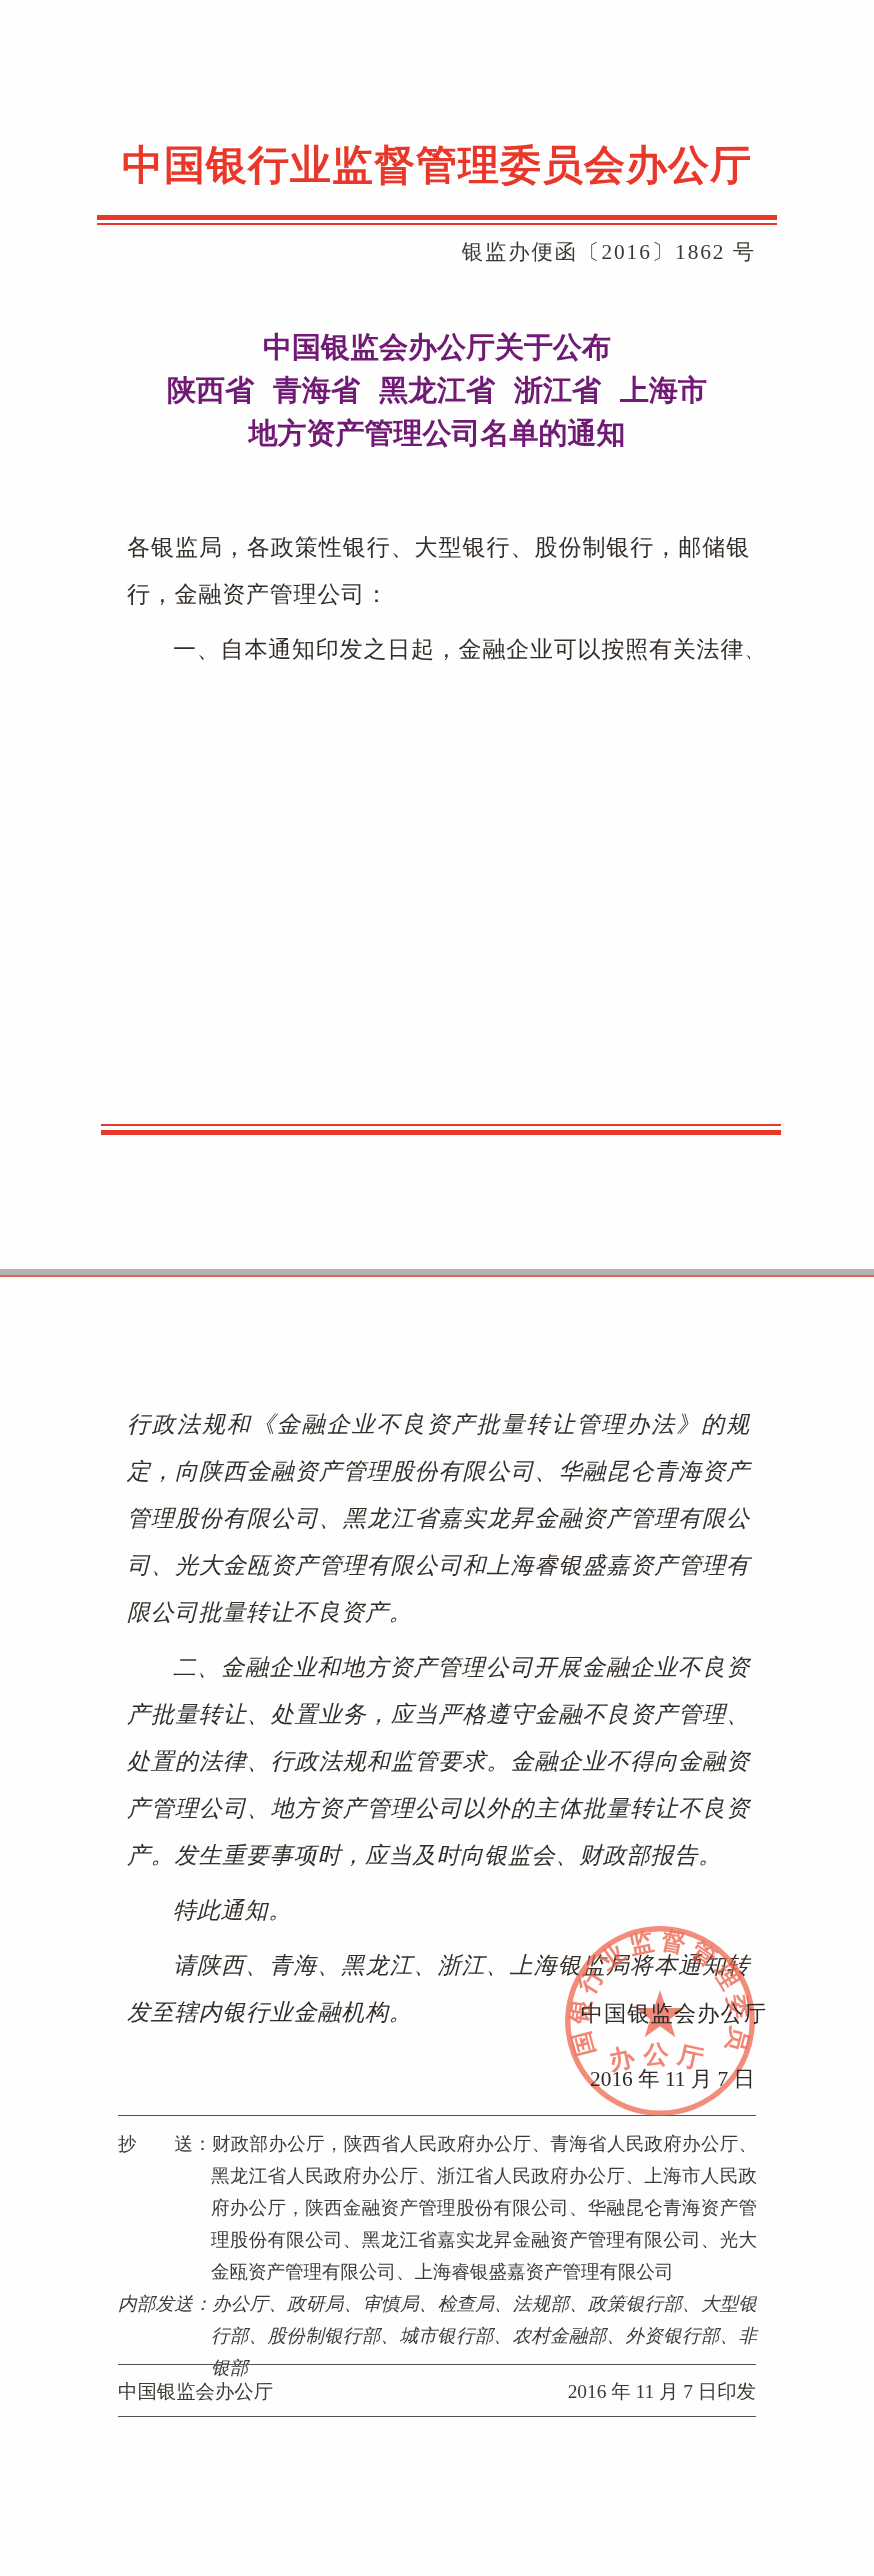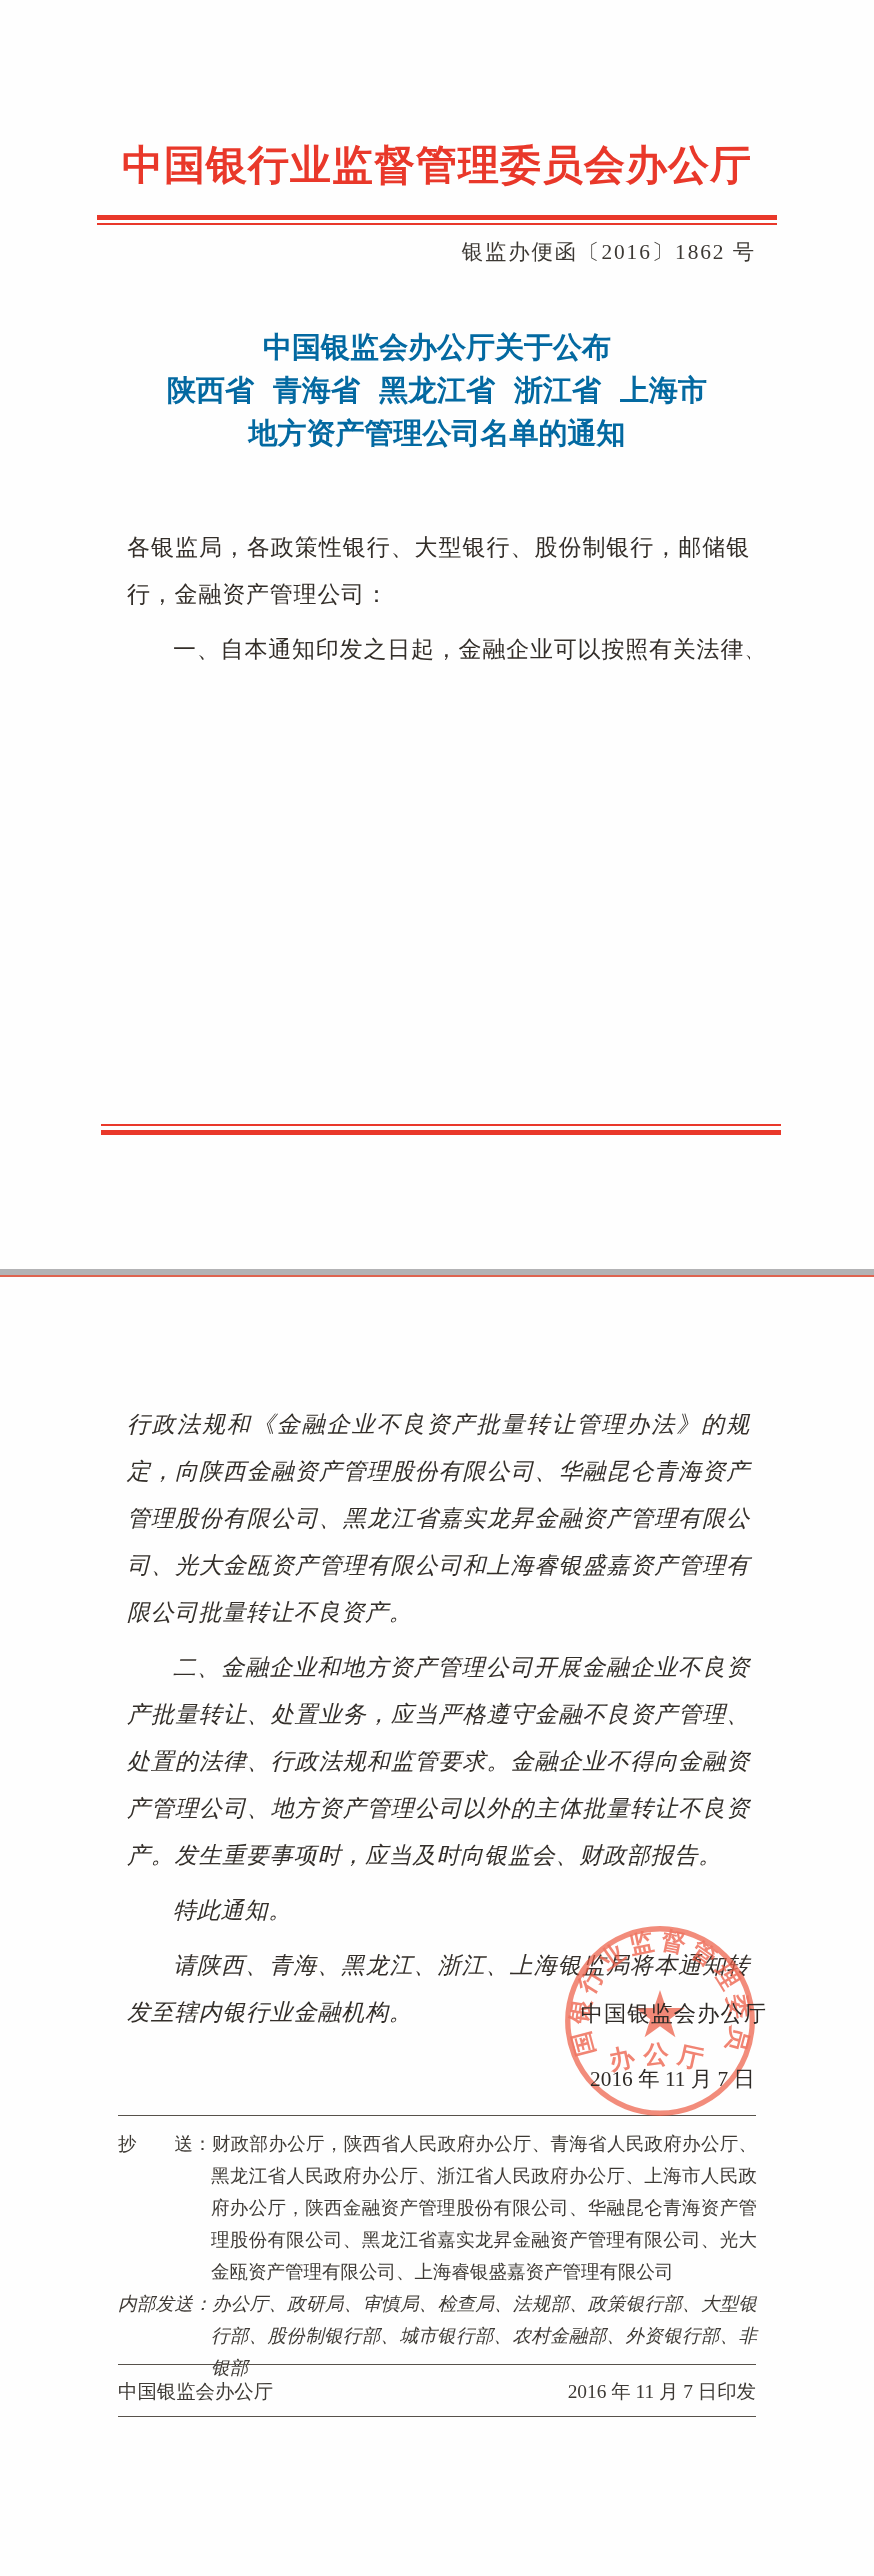--- a/index.html
+++ b/index.html
@@ -17,21 +17,21 @@
   .rule-top{position:absolute;top:215px;left:97px;width:680px;}
   .rule-top .thick{height:4.9px;background:#e9382a;}
   .rule-top .gap{height:2.9px;}
   .rule-top .thin{height:1.9px;background:#e9382a;}
   .doc-number{
     position:absolute;top:237px;right:118px;
     font-size:21.4px;letter-spacing:1.9px;color:#3c3833;white-space:nowrap;text-align:center;
   }
   .doc-title{
     position:absolute;top:326px;left:0;right:0;text-align:center;
-    font-size:29px;font-weight:bold;line-height:43px;color:#0369a1;
+    font-size:29px;font-weight:bold;line-height:43px;color:#701a75;
   }
   .doc-title .l2{word-spacing:11.7px;}
   .body-block{
     position:absolute;left:119px;width:639px;
     font-size:23px;line-height:47px;letter-spacing:0.8px;
     text-align:justify;color:#332e29;
   }
   .body-p1{top:516px;}
   .body-p2{top:1393px;font-style:italic;}
   .body-block p{margin:8px;}

